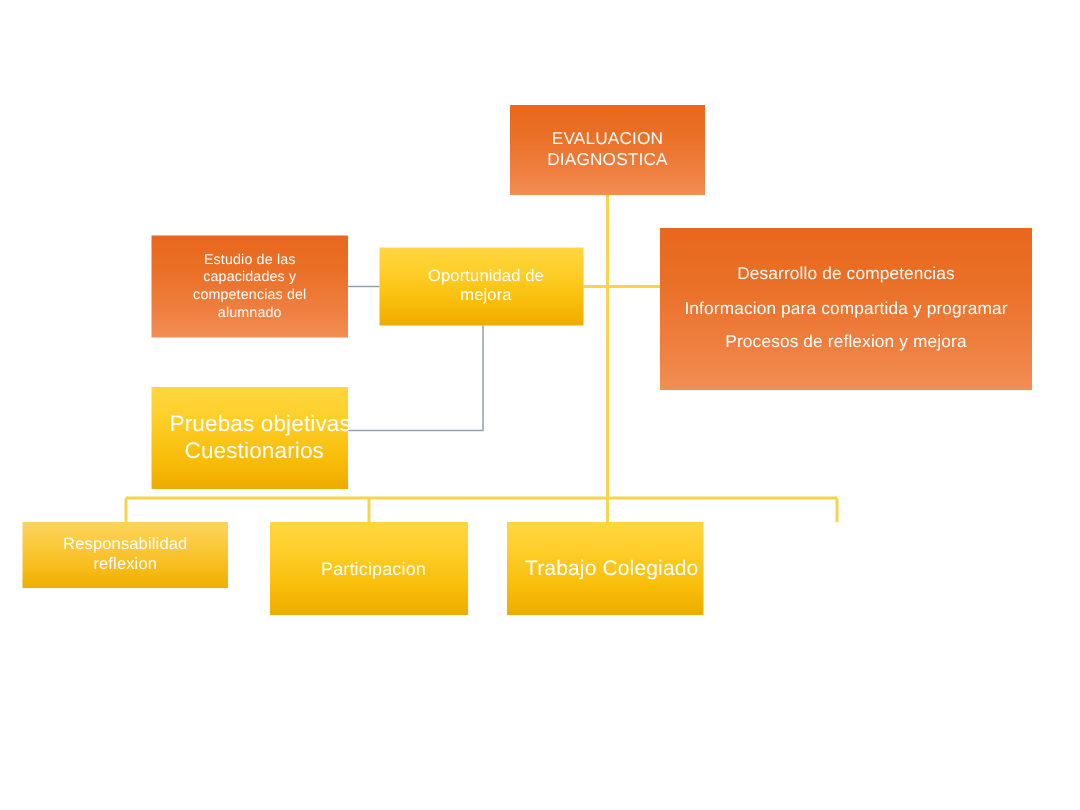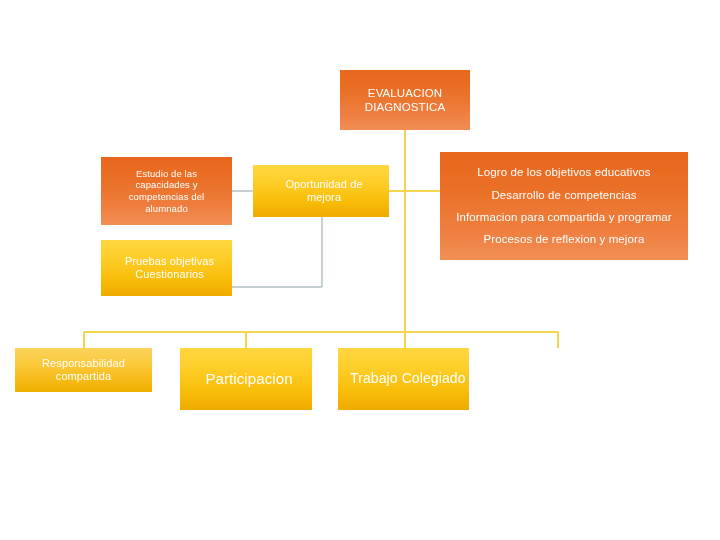--- a/index.html
+++ b/index.html
@@ -68,30 +68,30 @@
   #n-oportunidad-mejora {
     left: 253px; top: 165px; width: 136px; height: 52px;
     font-size: 11px;
   }
   #n-logros {
     left: 440px; top: 152px; width: 248px; height: 108px;
     font-size: 11.5px;
     line-height: 1.95;
   }
   #n-pruebas-objetivas {
-    left: 101px; top: 240px; width: 131px; height: 56px;
-    font-size: 11px;
+    left: 101px; top: 258px; width: 131px; height: 68px;
+    font-size: 15px;
   }
   #n-responsabilidad {
     left: 15px; top: 348px; width: 137px; height: 44px;
     font-size: 11px;
   }
   #n-participacion {
     left: 180px; top: 348px; width: 132px; height: 62px;
-    font-size: 15px;
+    font-size: 12px;
   }
   #n-trabajo-colegiado {
     left: 338px; top: 348px; width: 131px; height: 62px;
     font-size: 14px;
   }
   #n-cultura-evaluacion {
     left: 495px; top: 348px; width: 135px; height: 62px;
     font-size: 11px;
   }
 </style>
@@ -138,38 +138,37 @@
 
   <div class="node yellow" id="n-oportunidad-mejora">
     <div class="lines">
       <span class="ln">Oportunidad de</span>
       <span class="ln">mejora</span>
     </div>
   </div>
 
   <div class="node orange" id="n-logros">
     <div class="lines">
-      <span class="ln">Logro de los objetivos educativos</span>
       <span class="ln">Desarrollo de competencias</span>
       <span class="ln">Informacion para compartida y programar</span>
       <span class="ln">Procesos de reflexion y mejora</span>
     </div>
   </div>
 
   <div class="node yellow" id="n-pruebas-objetivas">
     <div class="lines">
       <span class="ln">Pruebas objetivas</span>
       <span class="ln">Cuestionarios</span>
     </div>
   </div>
 
   <div class="node yellow-soft" id="n-responsabilidad">
     <div class="lines">
       <span class="ln">Responsabilidad</span>
-      <span class="ln">compartida</span>
+      <span class="ln">reflexion</span>
     </div>
   </div>
 
   <div class="node yellow" id="n-participacion">
     <div class="lines">
       <span class="ln">Participacion</span>
     </div>
   </div>
 
   <div class="node yellow" id="n-trabajo-colegiado">

